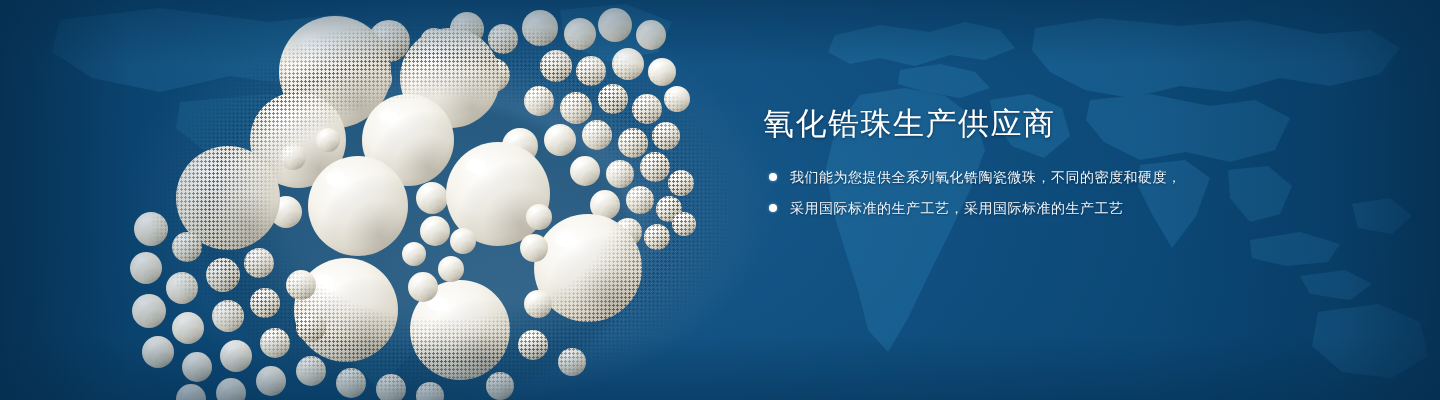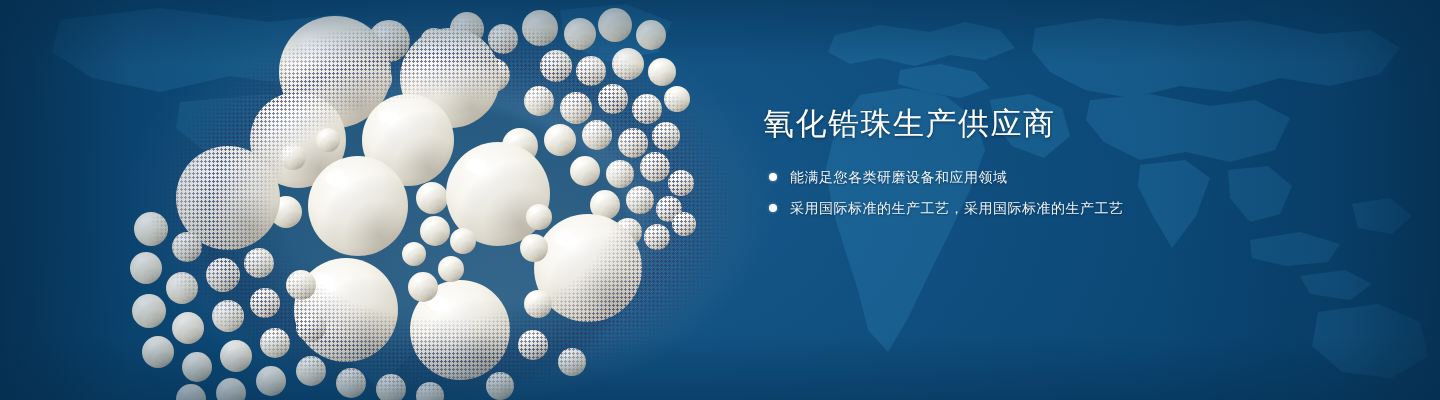--- a/index.html
+++ b/index.html
@@ -358,21 +358,21 @@
   <div class="vignette"></div>
 
   <div class="text-col">
 
     <h1 class="headline">氧化锆珠生产供应商</h1>
 
     <ul class="bullets">
 
       <li class="bullet">
         <span class="dot"></span>
-        <span class="bullet-line">能满足您各类研磨设备和应用领域</span>
+        <span class="bullet-line">我们能为您提供全系列氧化锆陶瓷微珠，不同的密度和硬度，</span>
       </li>
 
 
       <li class="bullet">
         <span class="dot"></span>
         <span class="bullet-line">采用国际标准的生产工艺，采用国际标准的生产工艺</span>
       </li>
 
     </ul>
   </div>

